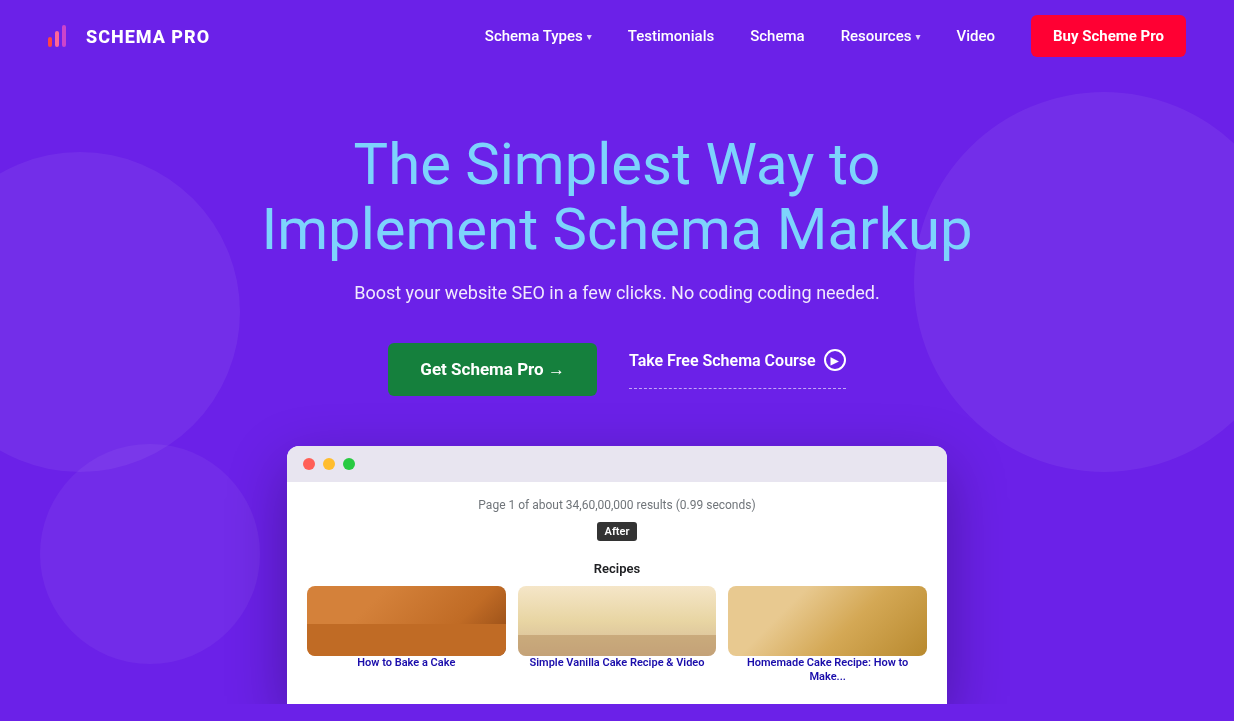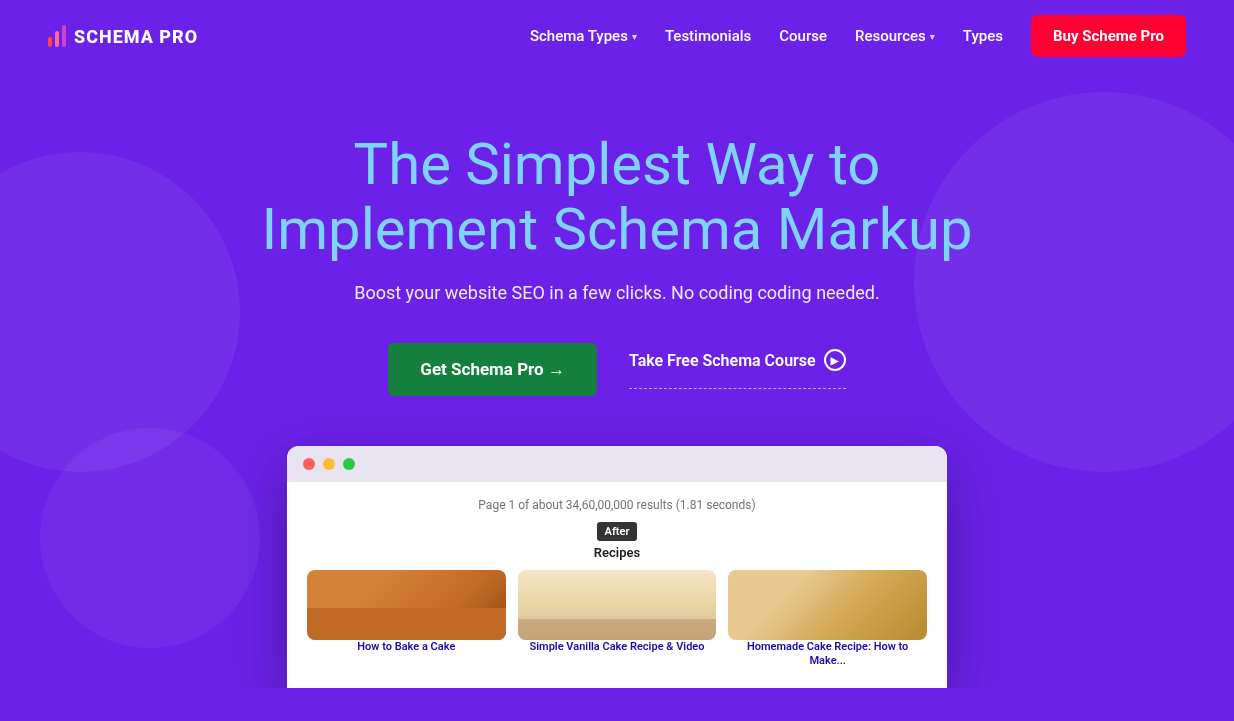--- a/index.html
+++ b/index.html
@@ -17,41 +17,41 @@
       justify-content: space-between;
       padding: 0 48px;
       height: 72px;
       background: #6b21e8;
       position: relative;
       z-index: 10;
     }
     .logo {
       display: flex;
       align-items: center;
-      gap: 8px;
+      gap: 20px;
       text-decoration: none;
     }
     .logo-icon {
       display: flex;
       align-items: flex-end;
       gap: 3px;
     }
     .logo-bar {
       border-radius: 2px;
     }
     .logo-text {
       color: #fff;
       font-weight: 800;
       font-size: 18px;
       letter-spacing: 1px;
     }
     .nav-links {
       display: flex;
       align-items: center;
-      gap: 28px;
+      gap: 36px;
       list-style: none;
     }
     .nav-links li a {
       color: #fff;
       text-decoration: none;
       font-size: 15px;
       font-weight: 500;
       display: flex;
       align-items: center;
       gap: 4px;
@@ -258,21 +258,21 @@
       margin-bottom: 8px;
     }
     .after-badge {
       display: inline-block;
       background: #333;
       color: #fff;
       font-size: 11px;
       font-weight: 600;
       padding: 3px 8px;
       border-radius: 3px;
-      margin-bottom: 4px;
+      margin-bottom: 20px;
     }
     .recipes-label {
       font-size: 13px;
       font-weight: 600;
       color: #202124;
       margin-bottom: 10px;
     }
     .recipe-cards {
       display: flex;
       gap: 12px;
@@ -343,32 +343,32 @@
       <span class="chevron">▾</span>
     </a>
       </li>
     <li>
         <a href="#">
       <span>Testimonials</span>
     </a>
       </li>
     <li>
         <a href="#">
-      <span>Course</span>
+      <span>Schema</span>
     </a>
       </li>
     <li>
         <a href="#">
       <span>Resources</span>
       <span class="chevron">▾</span>
     </a>
       </li>
     <li>
         <a href="#">
-      <span>Types</span>
+      <span>Video</span>
     </a>
       </li>
     <li>
         <a class="nav-cta" href="#">Buy Scheme Pro</a>
       </li>
   </ul>
 </nav>
 
 <section class="hero">
   <div class="circle-left"></div>
@@ -388,21 +388,21 @@
 
   <div class="browser-wrap">
     <div class="browser">
       <div class="browser-bar">
         <div class="dot dot-red"></div>
         <div class="dot dot-yellow"></div>
         <div class="dot dot-green"></div>
       </div>
       <div class="browser-content">
         
-        <div class="results-info">Page 1 of about 34,60,00,000 results (1.81 seconds)</div>
+        <div class="results-info">Page 1 of about 34,60,00,000 results (0.99 seconds)</div>
         <div class="after-badge">After</div>
         <div class="recipes-label">Recipes</div>
         <div class="recipe-cards">
           <div class="recipe-card">
             <div class="cake-1"></div>
             <div class="recipe-title">How to Bake a Cake</div>
 
           </div>
           <div class="recipe-card">
             <div class="cake-2"></div>

